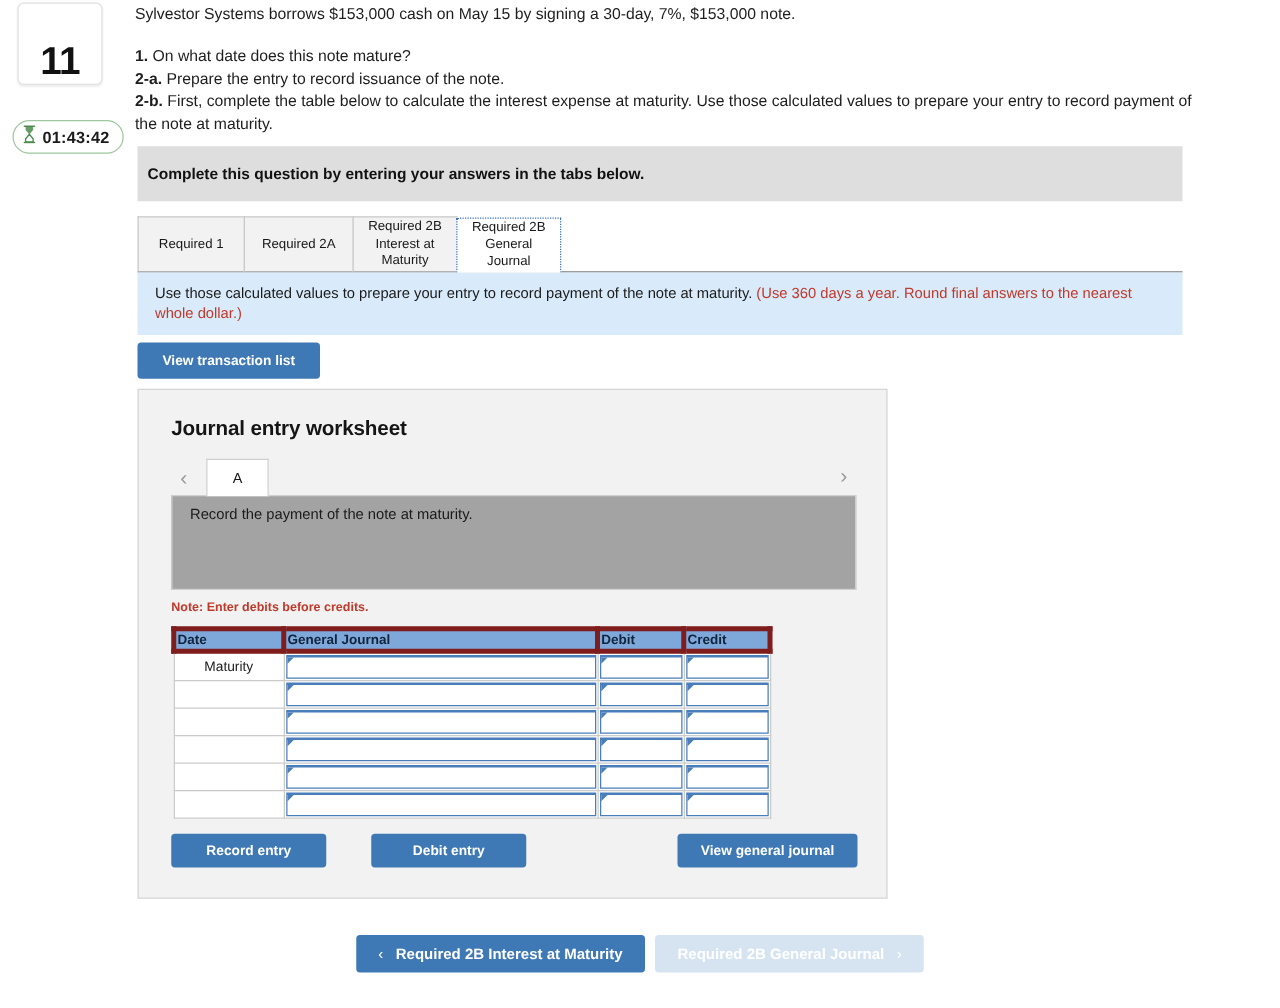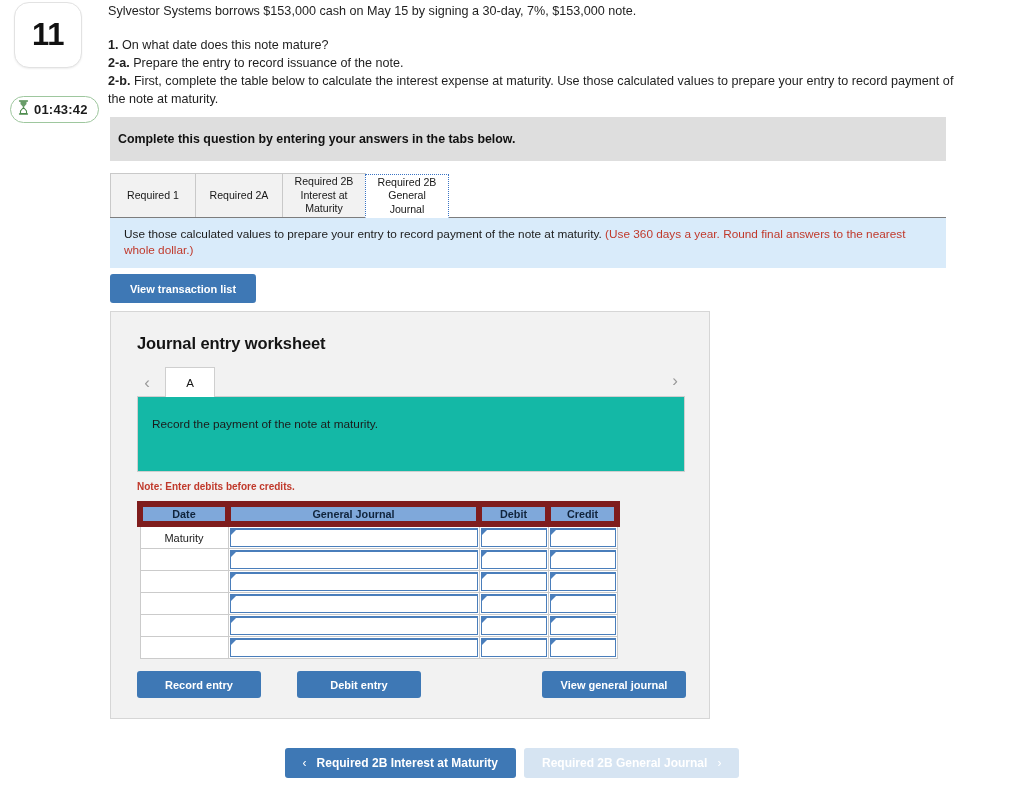--- a/index.html
+++ b/index.html
@@ -15,23 +15,23 @@
   
   #left-rail {
     position: absolute; left: 0; top: 0;
     width: 100px; height: 806px;
   }
   #qnum-box {
     position: absolute; left: 14px; top: 2px;
     width: 68px; height: 66px;
     background: #fff;
     border: 1px solid #e2e2e2;
-    border-radius: 15px;
+    border-radius: 5px;
     box-shadow: 0 1px 2px rgba(0,0,0,0.07);
-    display: flex; align-items: center; justify-content: center;
+    display: flex; align-items: flex-end; justify-content: center;
     font-size: 31px; font-weight: 700; color: #111; letter-spacing: -0.5px;
   }
   #timer-pill {
     position: absolute; left: 10px; top: 96px;
     height: 27px; padding: 0 10px 0 7px;
     border: 1px solid #9ec79e;
     border-radius: 14px;
     background: #fff;
     display: flex; align-items: center; gap: 5px;
   }
@@ -147,44 +147,44 @@
     border-bottom: none;
     margin-left: 8px;
     display: flex; align-items: center; justify-content: center;
     font-size: 11.5px; color: #151515;
     position: relative; z-index: 2;
   }
 
   #ws-desc {
     margin-top: -1px;
     height: 76px;
-    background: #14b8a6;
+    background: #a3a3a3;
     border: 1px solid #cfcfcf;
-    padding: 20px 14px;
+    padding: 7px 14px;
     font-size: 11.8px; color: #1b1b1b;
   }
 
   #ws-note {
     margin-top: 9px;
     font-size: 10px; font-weight: 700; color: #c0392b;
   }
 
   
   #je-table {
     margin-top: 9px;
     width: 477px;
     border-collapse: collapse;
     table-layout: fixed;
   }
   #je-table th {
     background: #7fa8da;
-    border: 6px solid #7f1d1d;
+    border: 4px solid #7f1d1d;
     height: 18px;
     font-size: 10.8px; font-weight: 700; color: #10243c;
-    text-align: center;
+    text-align: left;
   }
   #je-table td {
     border: 1px solid #cbcbcb;
     background: #ffffff;
     height: 21px;
     padding: 0;
     vertical-align: middle;
   }
   #je-table td.datecell {
     text-align: center;

